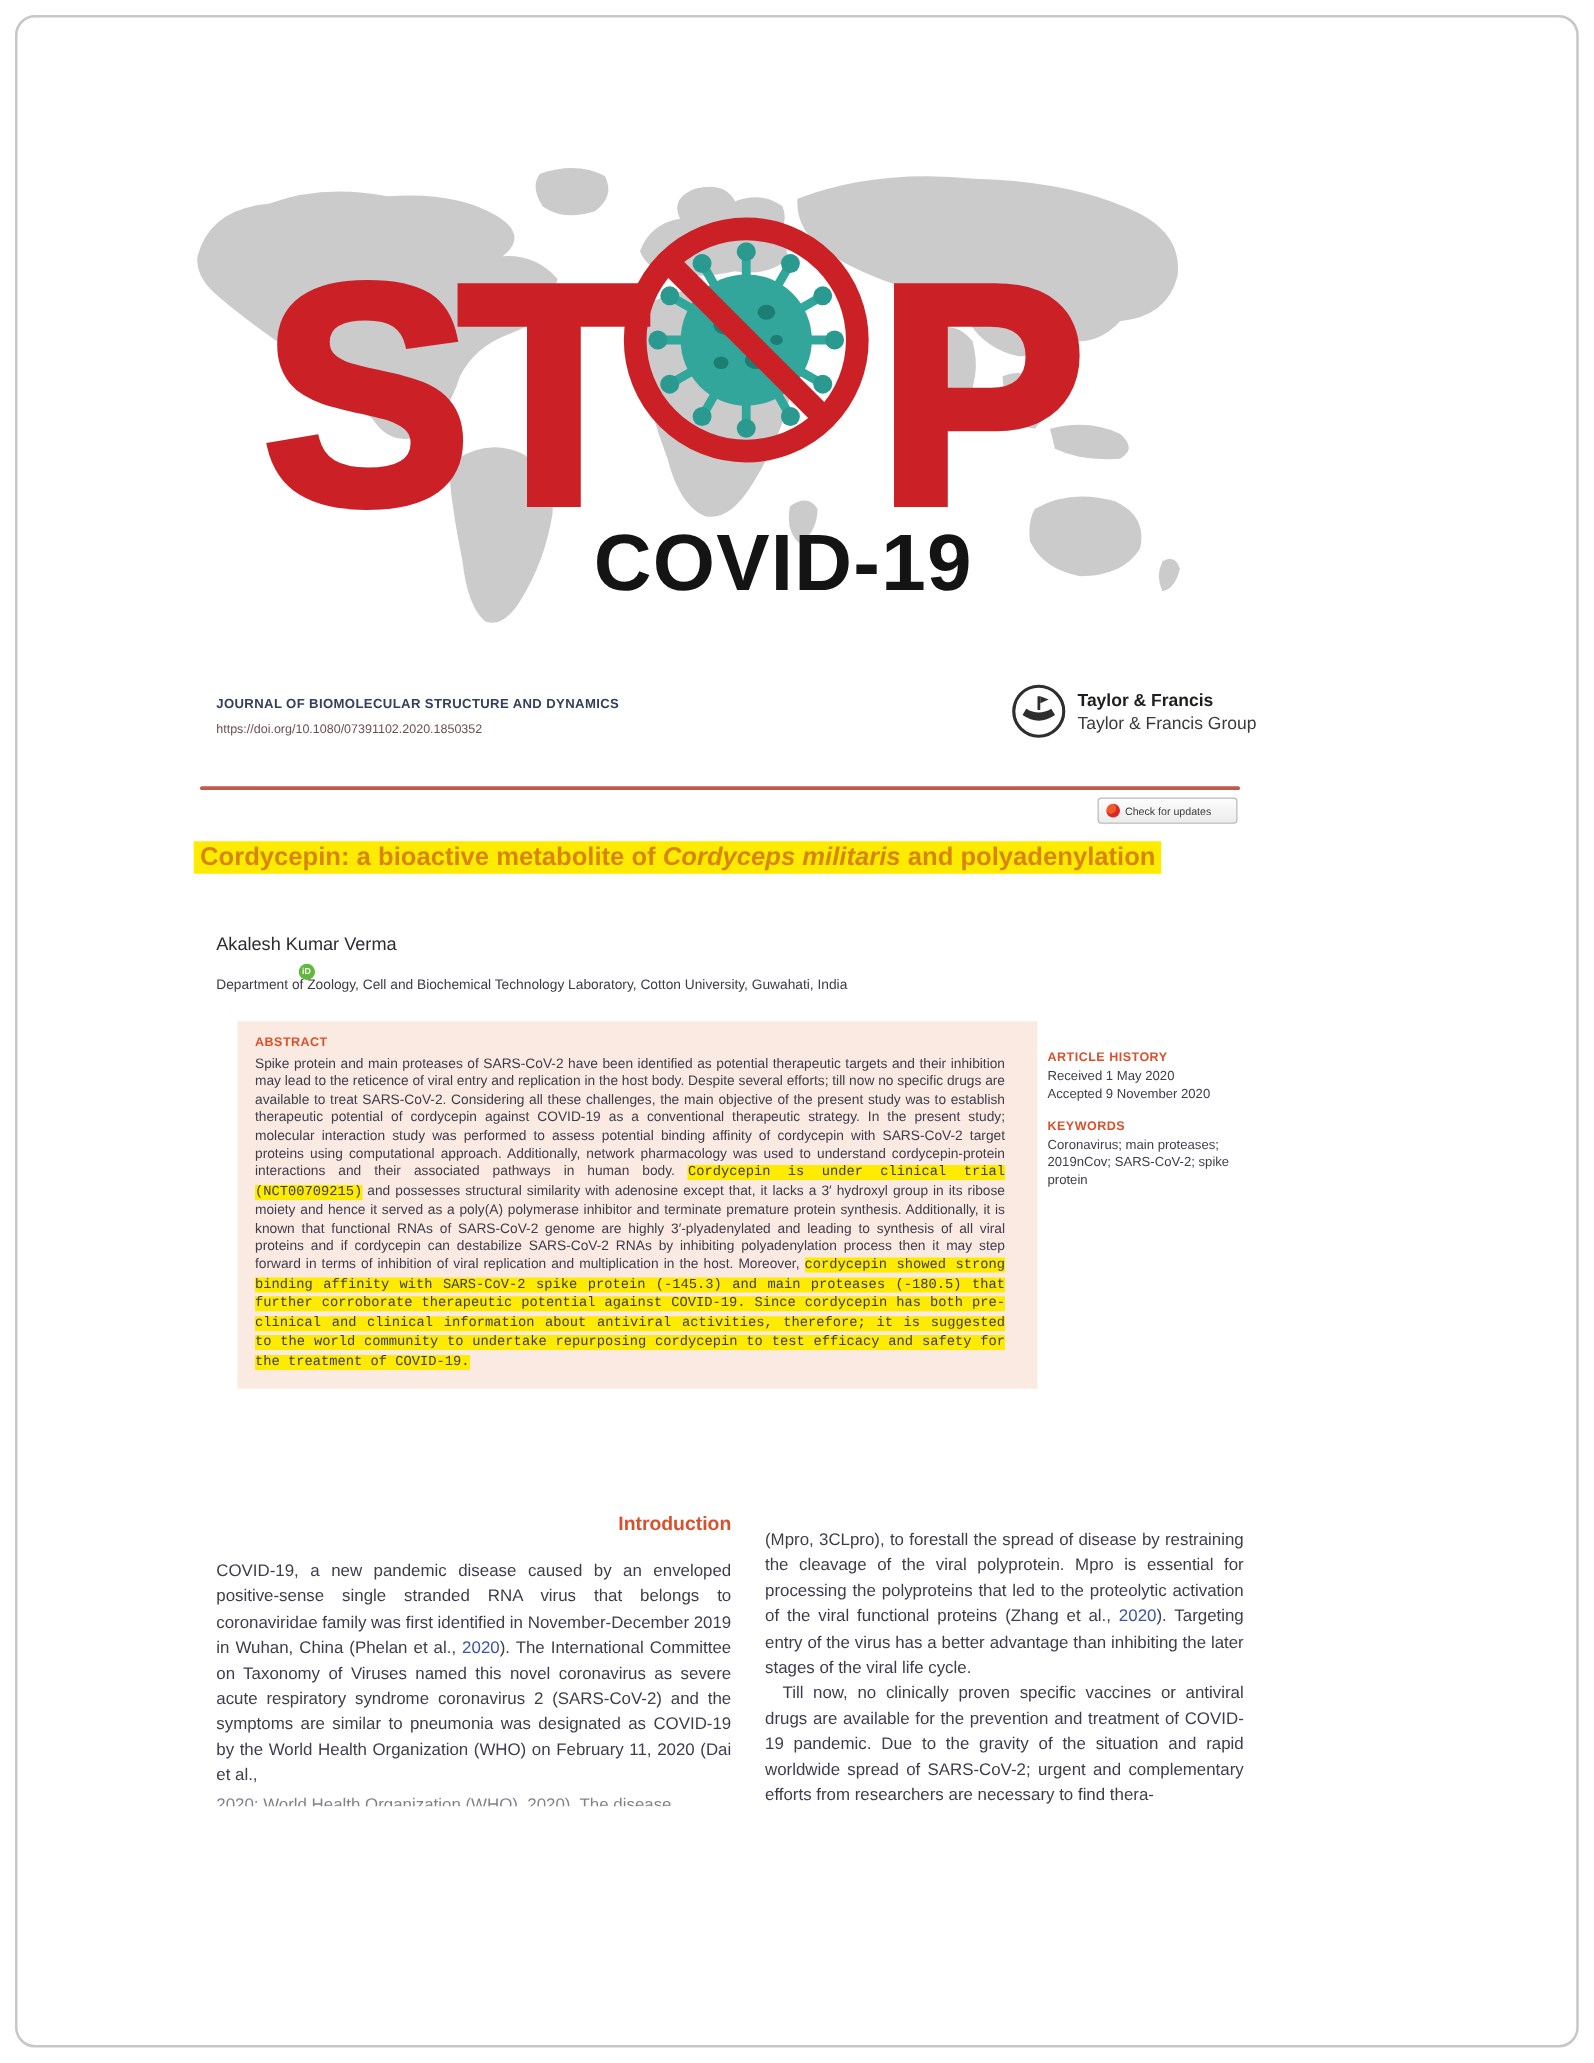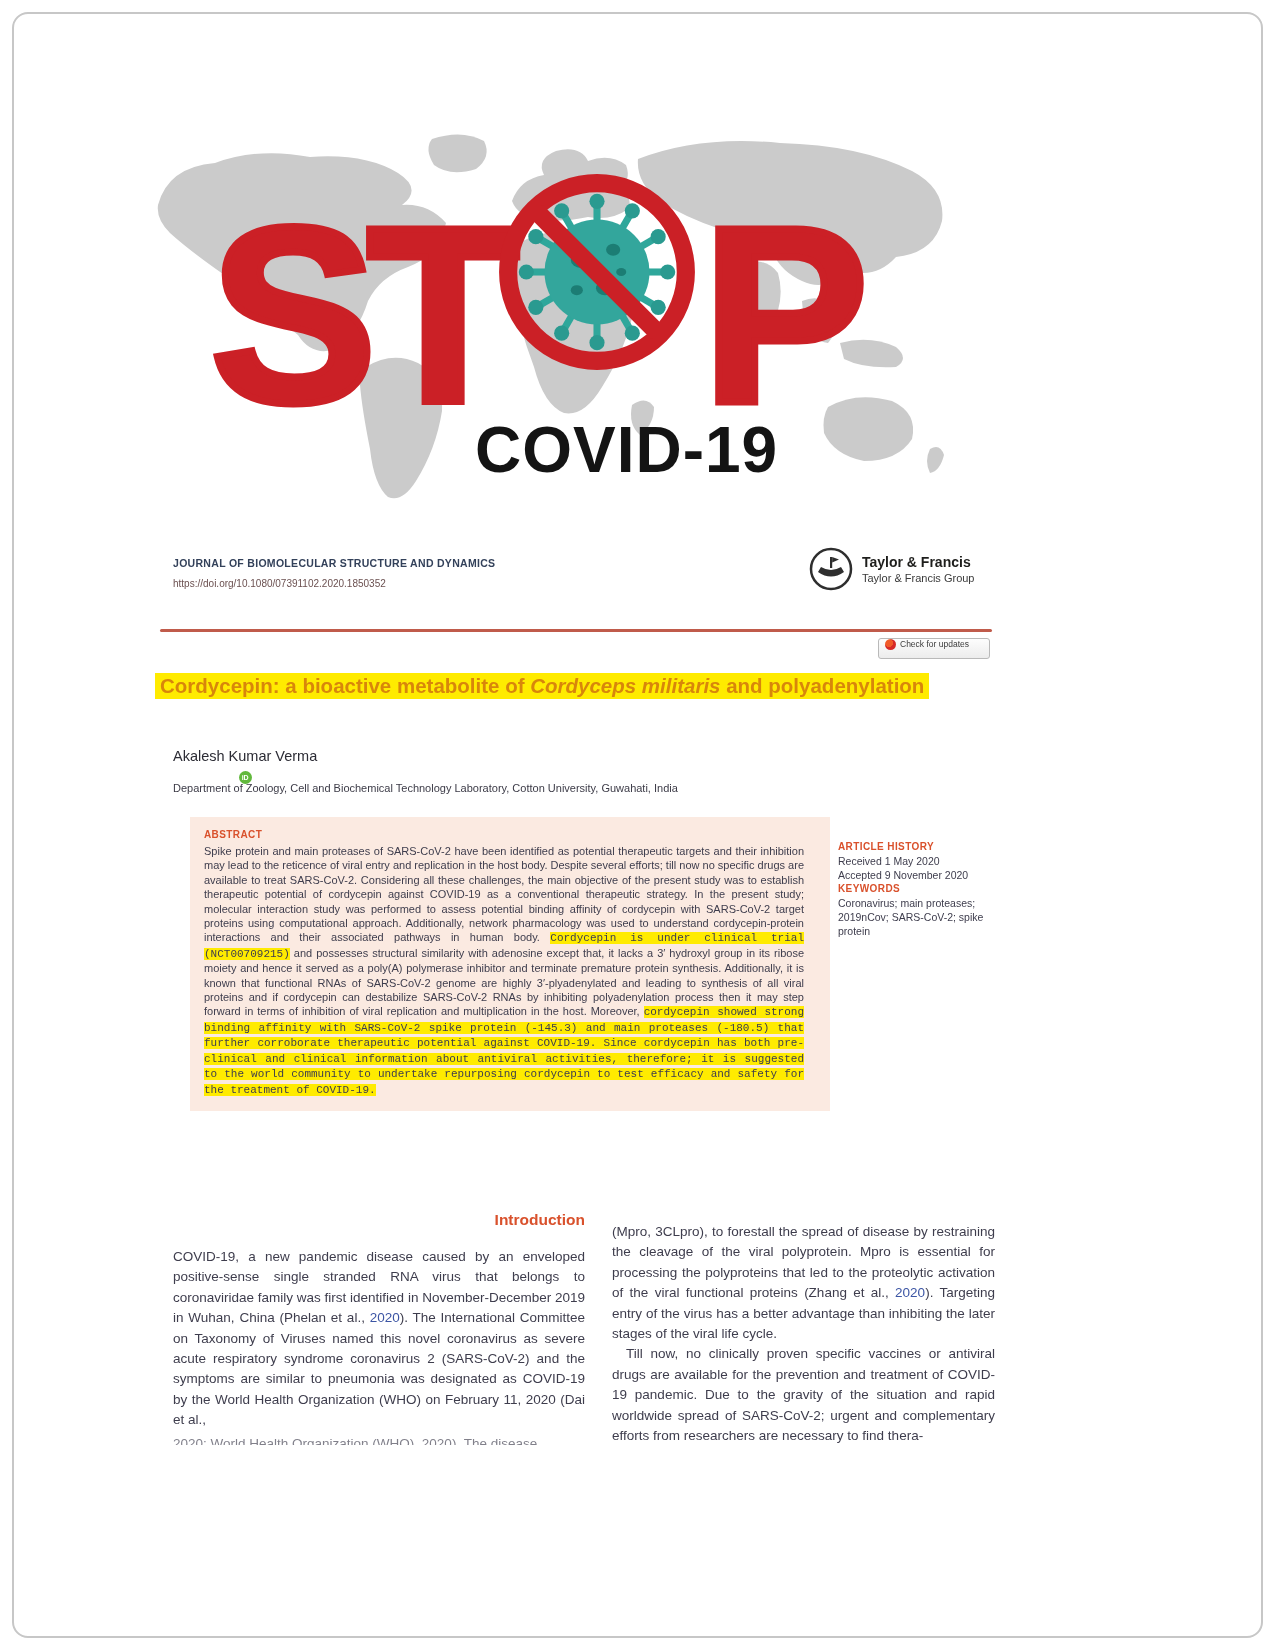--- a/index.html
+++ b/index.html
@@ -17,23 +17,23 @@
   .no-sign { position:absolute; left:352px; top:62px; width:210px; height:210px; }
   .covid-caption { position:absolute; left:335px; top:308px; font-size:64px; font-weight:800;
                    letter-spacing:1px; color:#141414; }
 
   
   .journal-block { position:absolute; left:173px; top:557px; }
   .journal-name { font-size:10.5px; font-weight:600; letter-spacing:.3px; color:#33415a; }
   .journal-doi { display:block; margin-top:9px; font-size:10px; color:#6b5050; text-decoration:none; }
   .tf-logo { position:absolute; left:808px; top:546px; display:flex; align-items:center; gap:8px; }
   .tf-text-name { font-size:14px; font-weight:600; color:#1e1e1c; }
-  .tf-text-sub { font-size:11px; color:#3a3a3a; margin-top:2px; }
+  .tf-text-sub { font-size:14px; color:#3a3a3a; margin-top:2px; }
   .rule { position:absolute; left:160px; top:629px; width:832px; height:3px; background:#c05b4b; border-radius:2px; }
-  .check-btn { position:absolute; left:878px; top:638px; width:112px; height:21px; display:flex; gap:4px;
+  .check-btn { position:absolute; left:878px; top:638px; width:112px; height:21px; display:flex; align-items:center; gap:4px;
                background:linear-gradient(#fdfdfd,#ececec); border:1px solid #b9b9b9; border-radius:3px;
                font-family:"Liberation Sans",sans-serif; font-size:8.5px; color:#3c3c3c; padding:0 6px; cursor:pointer; }
   .crossmark { width:11px; height:11px; border-radius:50%; background:radial-gradient(circle at 35% 35%, #f05a28 0 40%, #d62a28 41% 100%); flex:0 0 auto; }
 
   
   .title { position:absolute; left:155px; top:672px; width:830px; font-size:20.5px; font-weight:700;
            color:#d8860b; line-height:27.5px; }
   .hl { background:#ffeb00; padding:1px 5px 2px 5px; box-decoration-break:clone; }
   .author-row { position:absolute; left:173px; top:748px; display:flex; align-items:center; gap:7px;
                 font-size:14.5px; font-weight:500; color:#2c2c35;flex-direction:column; }
@@ -43,21 +43,21 @@
 
   
   .abstract-box { position:absolute; left:190px; top:817px; width:640px; background:#fbeae1;
                   padding:12px 26px 14px 14px; }
   .sec-label { font-size:10px; font-weight:700; letter-spacing:.4px; color:#d9512c; }
   .abs-text { margin-top:4px; font-size:11px; line-height:14.4px; color:#3e3d4d; text-align:justify; }
   .seg-hl { background:#ffeb00;font-family:Liberation Mono, monospace; }
   .seg-link { color:#3c55a4; cursor:pointer; }
   .sidebar { position:absolute; left:838px; top:840px; width:154px; font-size:10.5px; line-height:14px; color:#3e3d4d; }
   .sidebar .sec-label { display:block; }
-  .kw-label { }
+  .kw-label { margin-top:13px; }
 
   
   .intro-left { position:absolute; left:173px; top:1211px; width:412px; }
   .intro-right { position:absolute; left:612px; top:1222px; width:383px; }
   .intro-head { font-size:15.5px; font-weight:700; color:#d9512c; margin-bottom:18px;text-align:right; }
   .body-col { font-size:13.5px; line-height:20.4px; color:#3e3d4d; text-align:justify; }
   .p2 { text-indent:14px; margin-top:0; }
   .cutline { height:11px; overflow:hidden; opacity:.65; filter:blur(.5px); margin-top:3px; }
 </style>
 </head>

